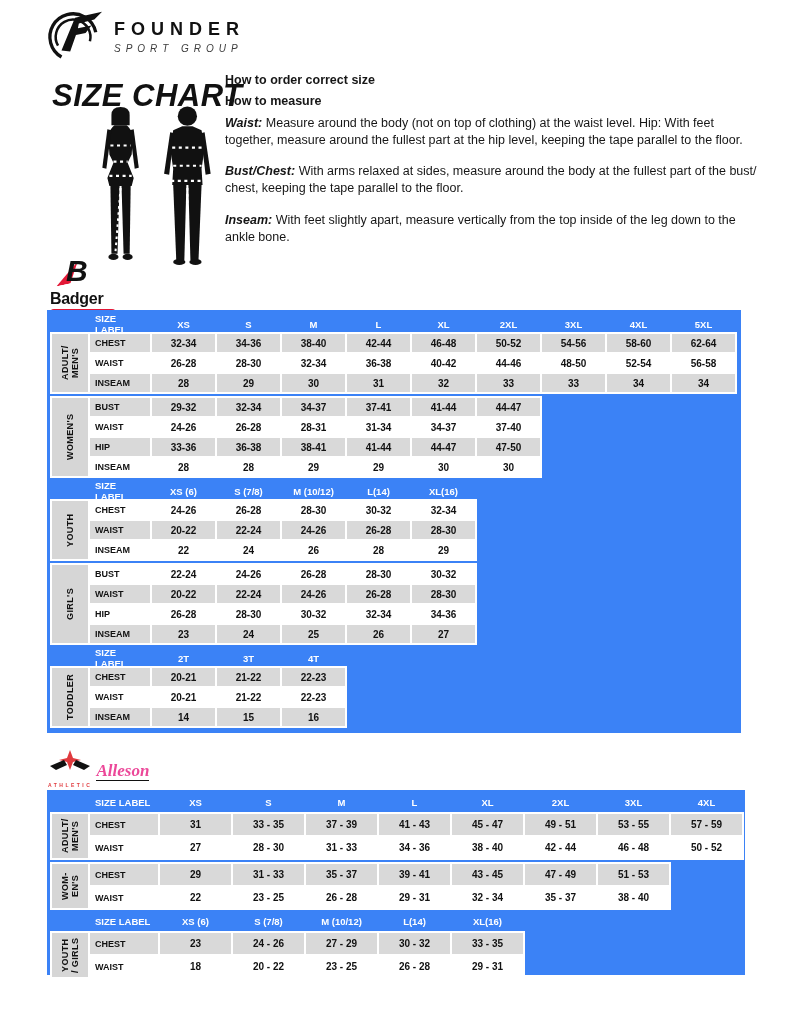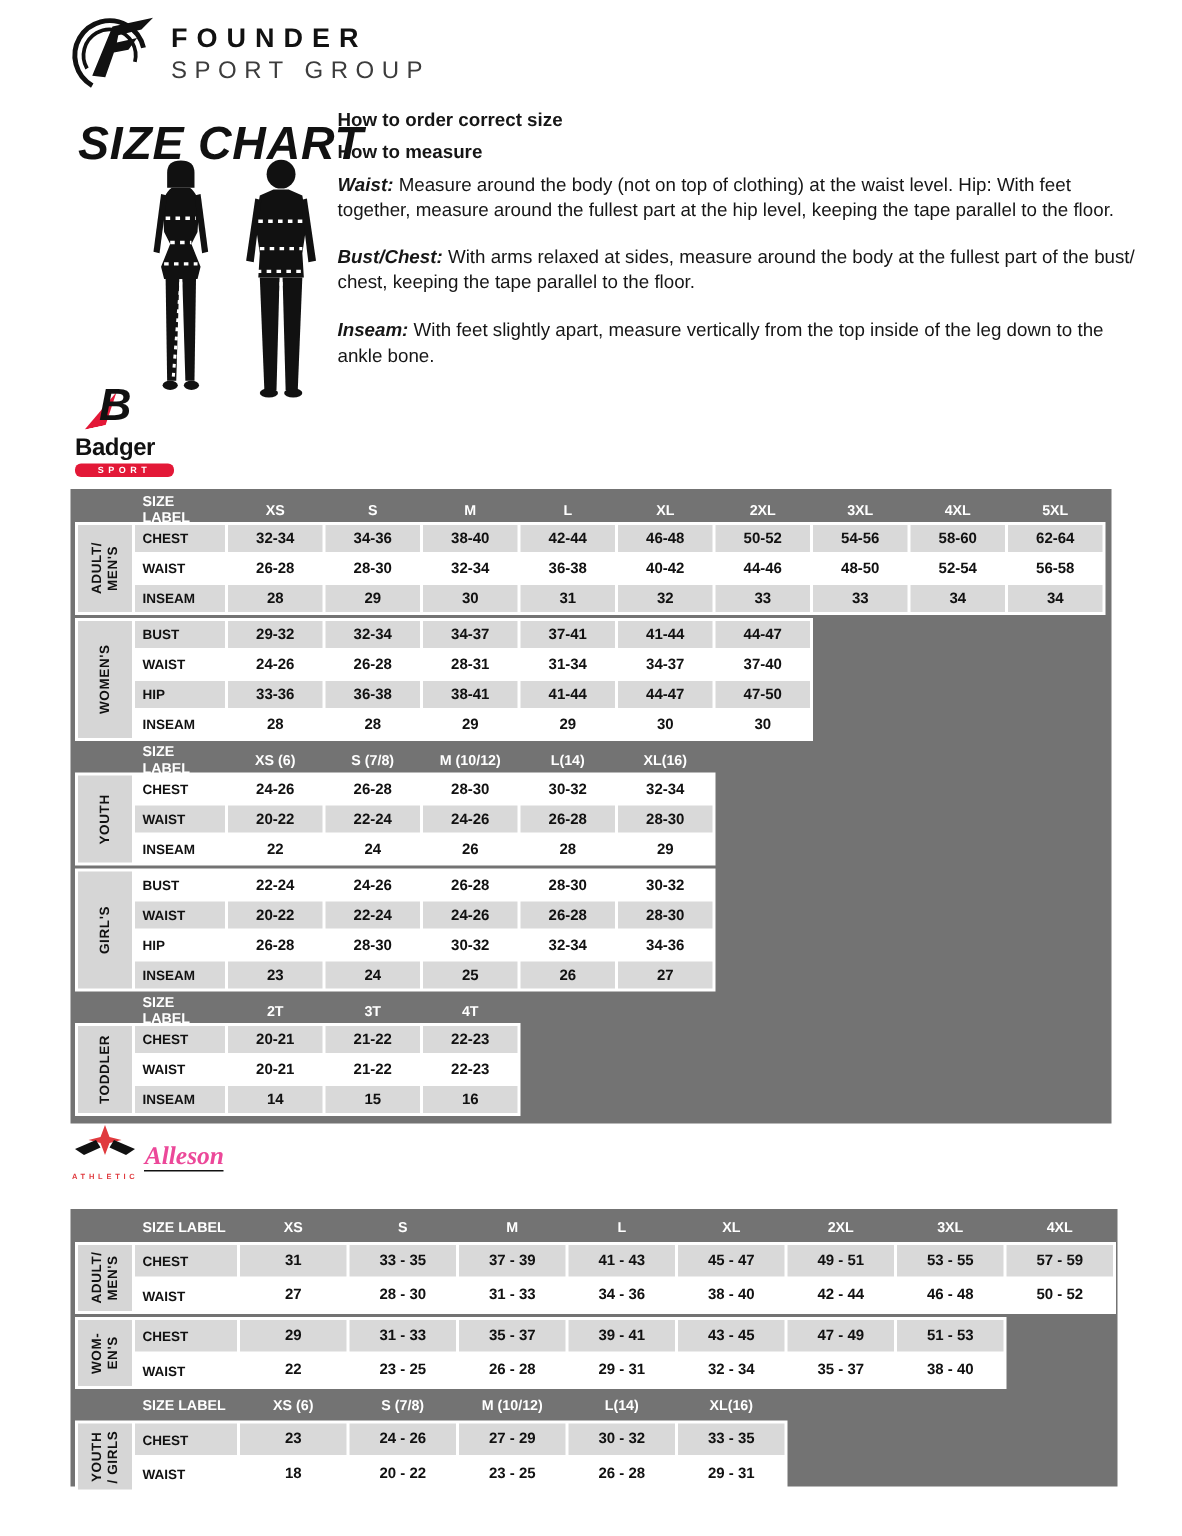--- a/index.html
+++ b/index.html
@@ -3,21 +3,21 @@
 <meta charset="utf-8">
 <style>
   html,body{margin:0;padding:0;background:#fff;}
   .page{position:relative;width:788px;height:1024px;background:#fff;overflow:hidden;
         font-family:"Liberation Sans",sans-serif;color:#1a1a1a;border-radius:20px;}
 
   
   .founder{position:absolute;left:46px;top:8px;display:flex;align-items:center;}
   .founder-text{margin-left:10px;}
   .founder-l1{font-size:18px;font-weight:bold;letter-spacing:6px;color:#111;}
-  .founder-l2{font-size:16px;letter-spacing:5px;color:#3c3c3c;margin-top:3px;}
+  .founder-l2{font-size:10px;letter-spacing:5px;color:#3c3c3c;margin-top:3px;font-style:italic;}
   .size-chart-title{position:absolute;left:52px;top:78px;font-size:31px;font-weight:900;
         font-style:italic;letter-spacing:.5px;color:#111;}
   .figures{position:absolute;left:86px;top:106px;}
 
   
   .instr{position:absolute;left:225px;top:72px;width:540px;font-size:12.5px;line-height:1.38;color:#161616;}
   .instr p{margin:0 0 4px 0;}
   .instr .gap{margin-bottom:14px;}
   .bold{font-weight:bold;}
   .bi{font-weight:bold;font-style:italic;}
@@ -32,21 +32,21 @@
   .badger-bar{width:66px;height:9px;background:#e31837;border-radius:4px;display:flex;
         align-items:center;justify-content:center;margin-top:1px;}
   .badger-bar span{font-size:6px;letter-spacing:3px;color:#fff;font-weight:bold;}
 
   .alleson-logo{position:absolute;left:48px;top:750px;width:110px;}
   .alleson-name{font-family:"Liberation Serif",serif;font-style:italic;font-weight:bold;
         font-size:17px;color:#ec4899;border-bottom:1.5px solid #111;display:inline-block;line-height:1;padding-bottom:1px;}
   .alleson-sub{font-size:5px;letter-spacing:2.5px;color:#e03a3e;font-weight:bold;margin-top:1px;}
 
   
-  .chart{position:absolute;background:#737373;box-sizing:border-box;padding:3px 0 3px 3px;margin-top:16px;}
+  .chart{position:absolute;background:#3b82f6;box-sizing:border-box;padding:3px 0 3px 3px;}
   .band{margin-bottom:2px;}
   .band-header{display:grid;gap:2px;padding-left:2px;align-items:center;color:#fff;}
   .bh-sizelabel{font-size:9.5px;font-weight:bold;padding-left:5px;}
   .bh-size{font-size:9.5px;font-weight:bold;text-align:center;}
   .band-body{display:grid;gap:2px;background:#fff;padding:2px;width:max-content;}
   .side-cell{background:#d6d6d6;display:flex;align-items:center;justify-content:center;
         font-weight:bold;font-size:9px;letter-spacing:.4px;writing-mode:vertical-rl;
         transform:rotate(180deg);text-align:center;line-height:1.15;white-space:pre-line;color:#111;}
   .row-label{font-size:9px;font-weight:bold;display:flex;align-items:center;padding-left:5px;color:#111;}
   .val{font-size:10px;font-weight:bold;display:flex;align-items:center;justify-content:center;color:#111;}

